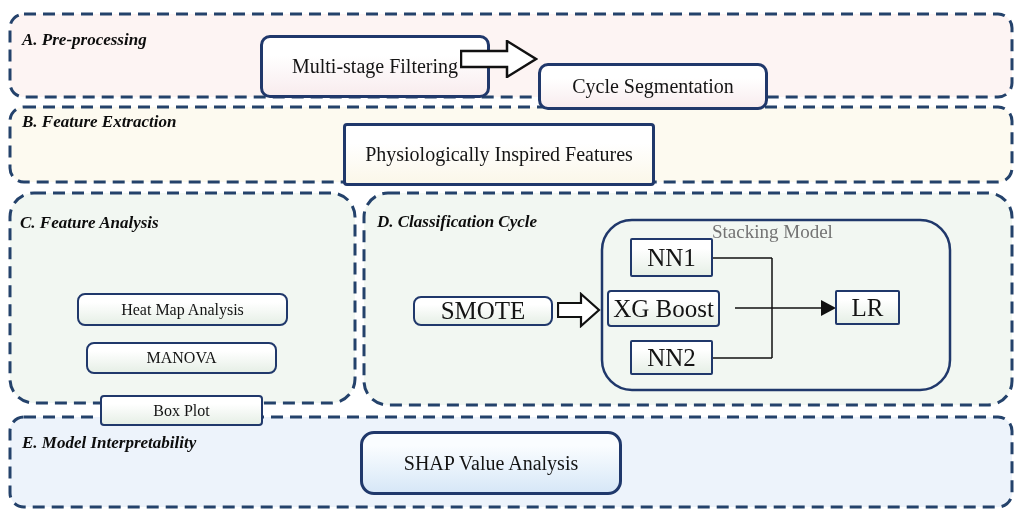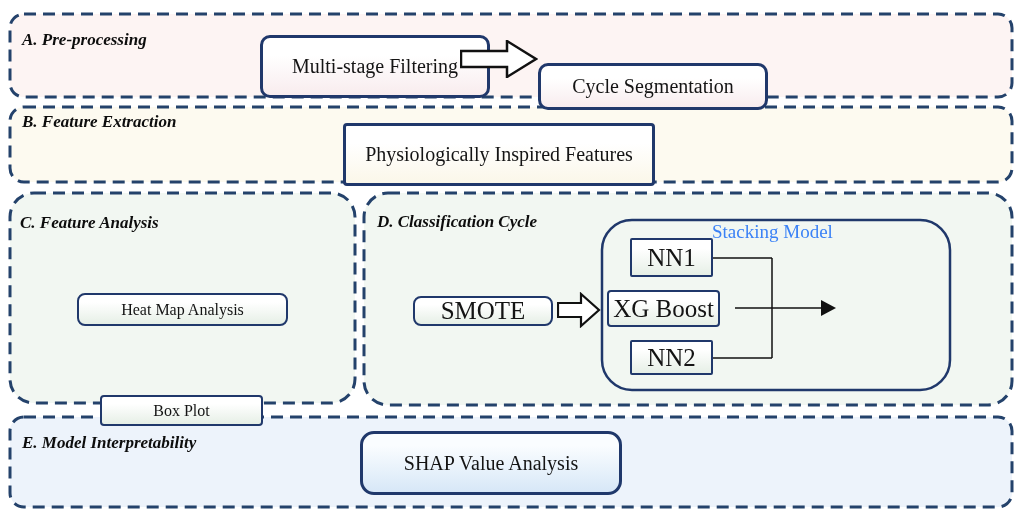--- a/index.html
+++ b/index.html
@@ -28,21 +28,21 @@
   .round{border-radius:10px;}
   .pinkfill{background:linear-gradient(#ffffff 30%,#f8ecee);}
   .creamfill{background:linear-gradient(#ffffff 30%,#fbf7e9);}
   .greenfill{background:linear-gradient(#ffffff 25%,#e6efe6);}
   .bluefill{background:linear-gradient(#fafdff 20%,#d7e7f7);}
   .f20{font-size:20px;}
   .f18{font-size:16px;margin-top:48px;}
   .f19{font-size:25px;}
   .stack-label{
     position:absolute;z-index:2;
-    font-size:19px;color:#3b82f6;white-space:nowrap;
+    font-size:19px;color:#737373;white-space:nowrap;
   }
   .block-arrow{position:absolute;z-index:2;}
 </style>
 </head>
 <body>
 
 <div id="canvas">
 
   <svg id="bg-layer" width="1024" height="522" viewBox="0 0 1024 522">
     <rect x="10" y="14" width="1002" height="83" rx="14" fill="#fdf4f3" stroke="#24426b" stroke-width="3" stroke-dasharray="12 7"></rect>
@@ -72,29 +72,31 @@
 
   <svg class="block-arrow" style="left:460px;top:40px;" width="78" height="38" viewBox="0 0 78 38">
     <polygon points="1,11 47,11 47,1 76,19 47,37 47,27 1,27" fill="#ffffff" stroke="#111111" stroke-width="2.5"></polygon>
   </svg>
 
   <div class="node round pinkfill f20" style="left:538px;top:35px;width:230px;height:47px;margin-top:28px;">Cycle Segmentation</div>
 
   <div class="node round creamfill f20" style="left:343px;top:123px;width:312px;height:63px;border-radius:4px;">Physiologically Inspired Features</div>
 
   <div class="node greenfill f18" style="left:77px;top:245px;width:211px;height:33px;border-width:2.5px;border-radius:8px;">Heat Map Analysis</div>
+  <div class="node greenfill f18" style="left:86px;top:294px;width:191px;height:32px;border-width:2.5px;border-radius:8px;">MANOVA</div>
   <div class="node greenfill f18" style="left:100px;top:347px;width:163px;height:31px;border-width:2.5px;border-radius:4px;">Box Plot</div>
 
   <div class="node greenfill f19" style="left:413px;top:296px;width:140px;height:30px;border-width:2.5px;border-radius:8px;">SMOTE</div>
 
   <svg class="block-arrow" style="left:557px;top:292px;" width="44" height="36" viewBox="0 0 44 36">
     <polygon points="1,11 24,11 24,2 42,18 24,34 24,25 1,25" fill="#ffffff" stroke="#111111" stroke-width="2.2"></polygon>
   </svg>
 
   <div class="stack-label" style="left:712px;top:221px;">Stacking Model</div>
 
   <div class="node greenfill f19" style="left:630px;top:238px;width:83px;height:39px;border-width:2.5px;border-radius:2px;">NN1</div>
   <div class="node greenfill f19" style="left:607px;top:290px;width:113px;height:37px;border-width:2.5px;border-radius:4px;">XG Boost</div>
   <div class="node greenfill f19" style="left:630px;top:340px;width:83px;height:35px;border-width:2.5px;border-radius:2px;">NN2</div>
+  <div class="node greenfill f19" style="left:835px;top:290px;width:65px;height:35px;border-width:2.5px;border-radius:2px;">LR</div>
 
   <div class="node bluefill f20" style="left:360px;top:431px;width:262px;height:64px;border-radius:14px;">SHAP Value Analysis</div>
 
 </div>
 
 </body></html>

